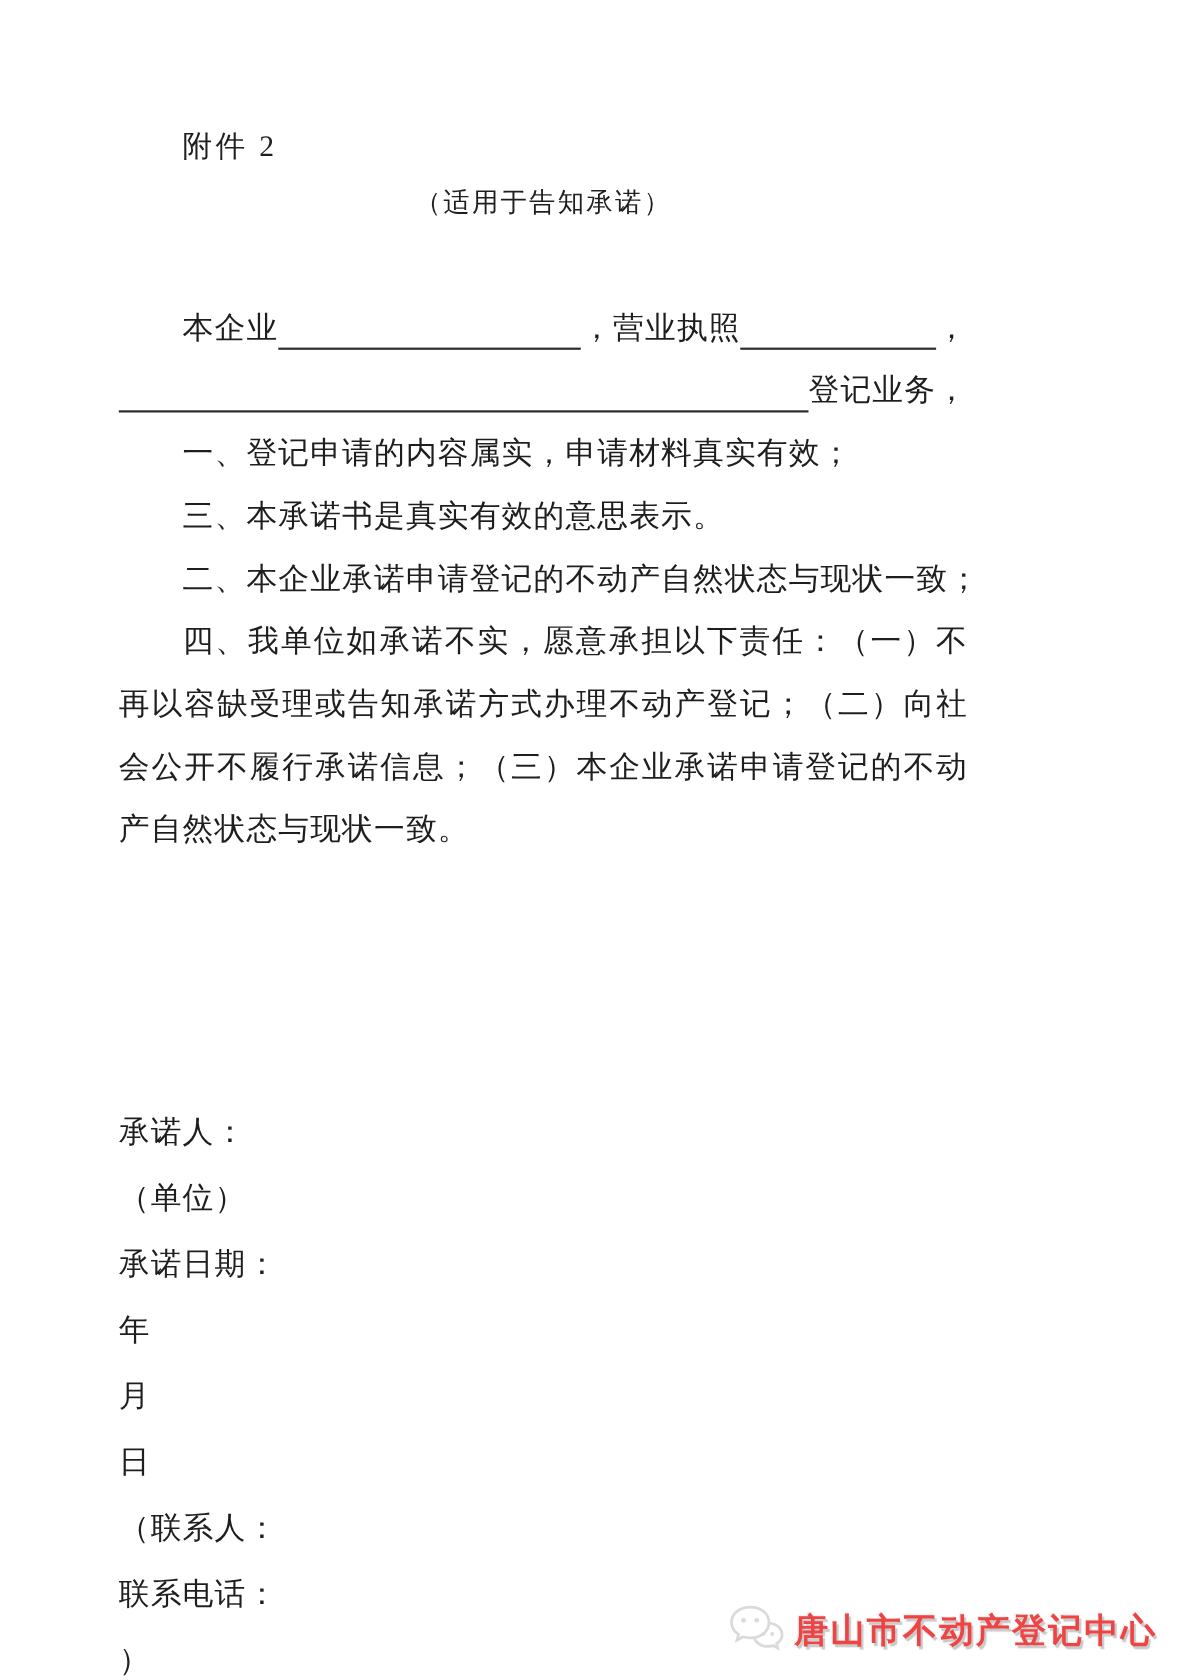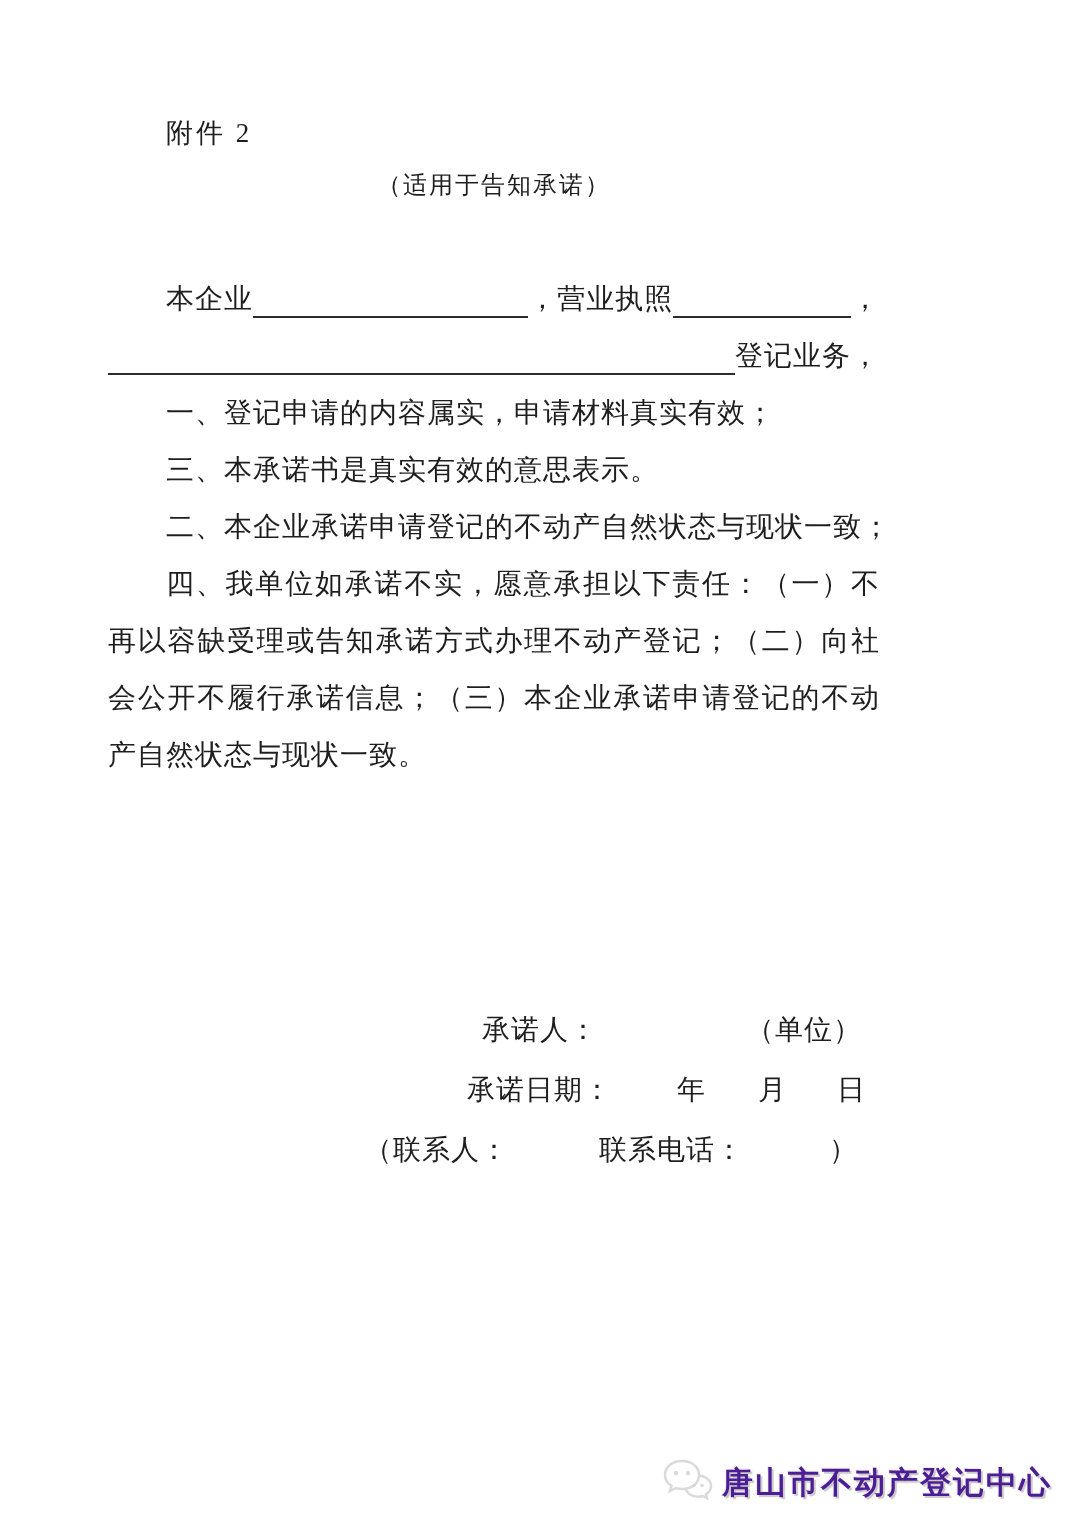--- a/index.html
+++ b/index.html
@@ -67,37 +67,38 @@
     margin-top: 217px;
     font-size: 28px;
     line-height: 60px;
     letter-spacing: 1px;
   }
   .sig-row {
     display: flex;
     align-items: baseline;
     justify-content: flex-end;
     white-space: nowrap;
+    flex-direction: column;
   }
   .sp { display: inline-block; flex: 0 0 auto; }
   .sp148 { width: 148px; } .sp65 { width: 65px; } .sp52 { width: 52px; }
   .sp50 { width: 50px; }  .sp90 { width: 90px; } .sp85 { width: 85px; }
   .pad18 { width: 18px; } .pad14 { width: 14px; } .pad22 { width: 22px; }
   .watermark {
     position: absolute;
     right: 28px;
     bottom: 18px;
     display: flex;
     align-items: center;
     gap: 8px;
     font-family: "Liberation Sans", "DejaVu Sans", sans-serif;
     font-size: 31px;
     font-weight: 700;
     letter-spacing: 2px;
-    color: #4c1d95;
+    color: #ef4444;
     text-shadow: 2px 2px 1px #c9c9c9, -1px -1px 0 #ededed;
     user-select: none;
   }
   .wm-icon { flex: 0 0 auto; opacity: 0.9; }
 </style>
 </head>
 <body>
 
 <div class="page">
   <div class="content">

